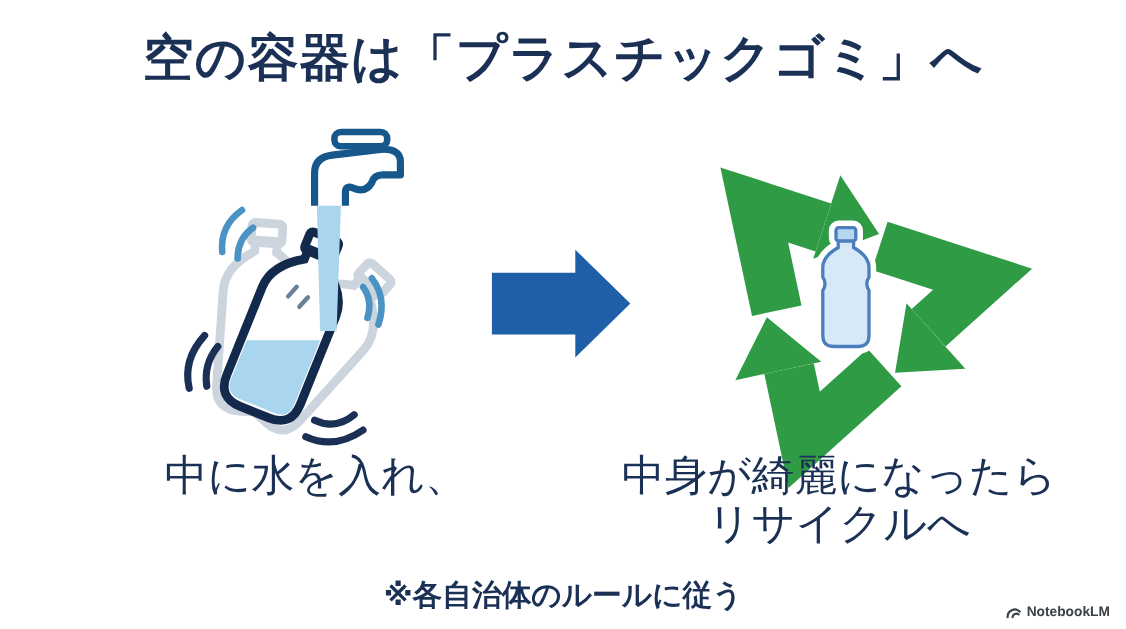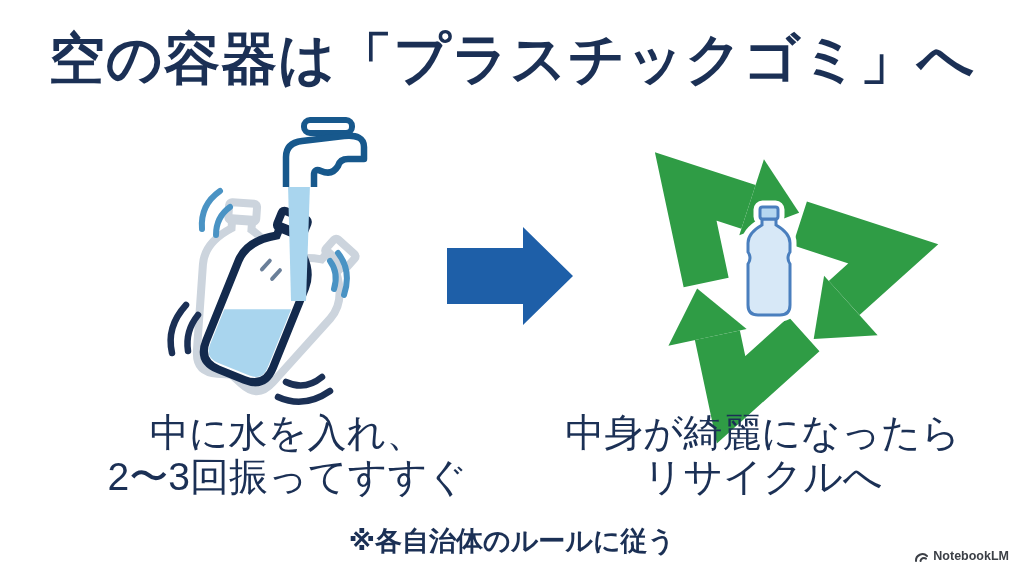--- a/index.html
+++ b/index.html
@@ -3,21 +3,21 @@
 <meta charset="utf-8">
 <style>
   html,body{margin:0;padding:0;background:#888;}
   .slide{
     position:relative;width:1024px;height:572px;background:var(--bg,#fff);
     overflow:hidden;font-family:"Liberation Sans","DejaVu Sans",sans-serif;
   }
   .abs{position:absolute;}
   .title{
     left:0;right:0;top:22px;text-align:center;
-    font-size:56px;font-weight:800;letter-spacing:1px;
+    font-size:46px;font-weight:800;letter-spacing:1px;
     color:var(--navy,#1b3055);
   }
   .caption{
     font-size:39px;font-weight:400;line-height:1.14;text-align:center;
     color:var(--navy,#1b3055);
   }
   .caption-left{left:85px;top:411px;width:405px;}
   .caption-right{left:542px;top:411px;width:442px;}
   .footnote{
     left:0;right:0;top:523px;text-align:center;
@@ -102,21 +102,20 @@
       </g>
       <g stroke="var(--pale_bottle_stroke)" stroke-width="3">
         <path d="M152,119 L152,125 Q138,133 138,143 L138,152 Q142,158 138,164 L138,205 Q138,215 148,215 L170,215 Q180,215 180,205 L180,164 Q176,158 180,152 L180,143 Q180,133 166,125 L166,119 Z" fill="var(--pale_bottle_fill)"></path>
         <rect x="150" y="107" width="18" height="12" rx="2.5" fill="#b5d7f0"></rect>
       </g>
     </g>
   </svg>
 
   <div class="abs caption caption-left">
     <div>中に水を入れ、</div>
-    <div>2〜3回振ってすすぐ</div>
   </div>
 
   <div class="abs footnote">※各自治体のルールに従う</div>
 
   <div class="abs caption caption-right">
     <div>中身が綺麗になったら</div>
     <div>リサイクルへ</div>
   </div>
 
   <div class="abs watermark">

